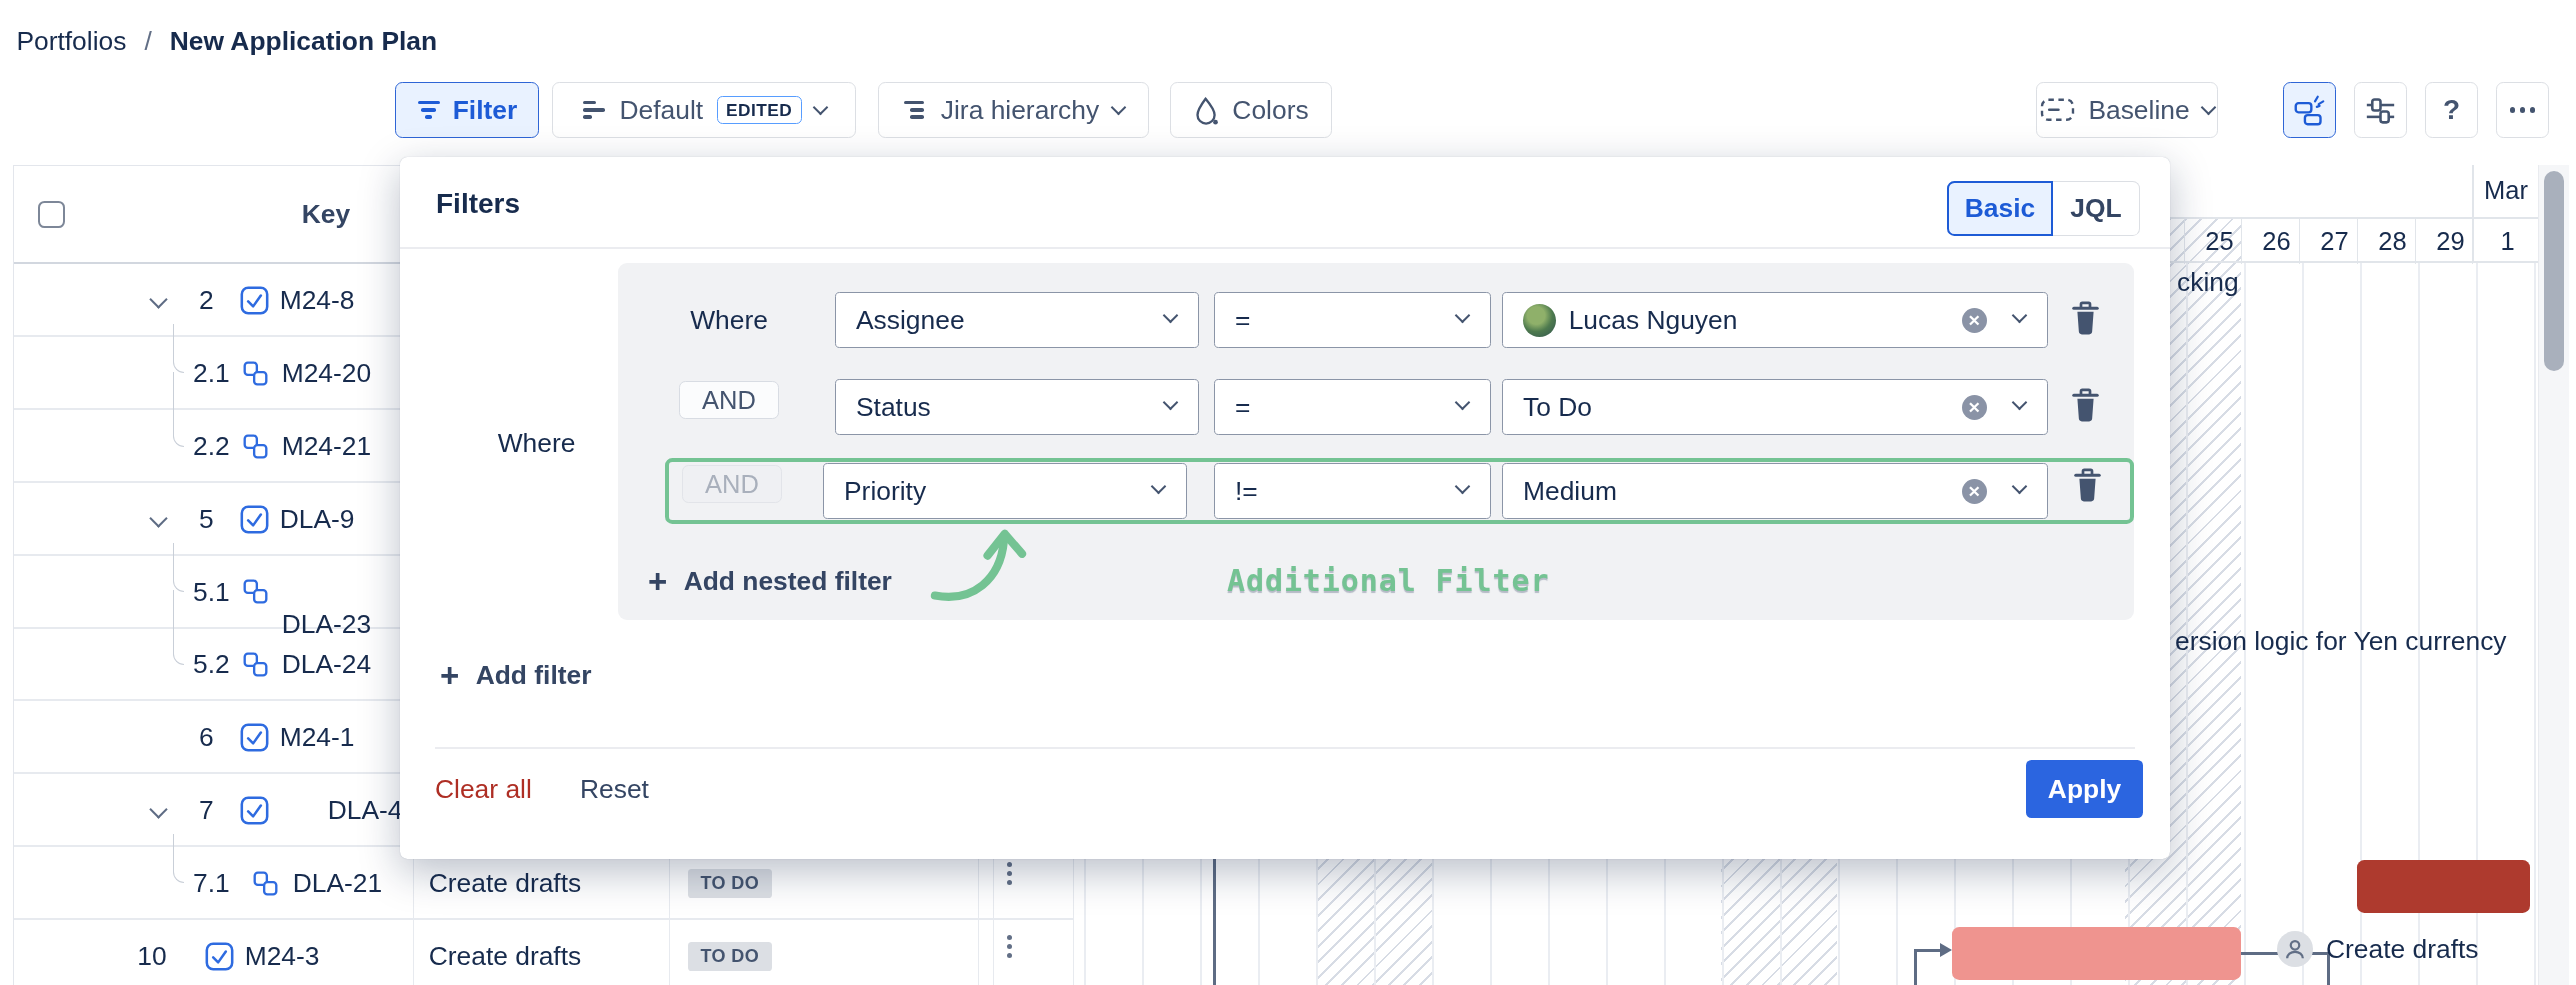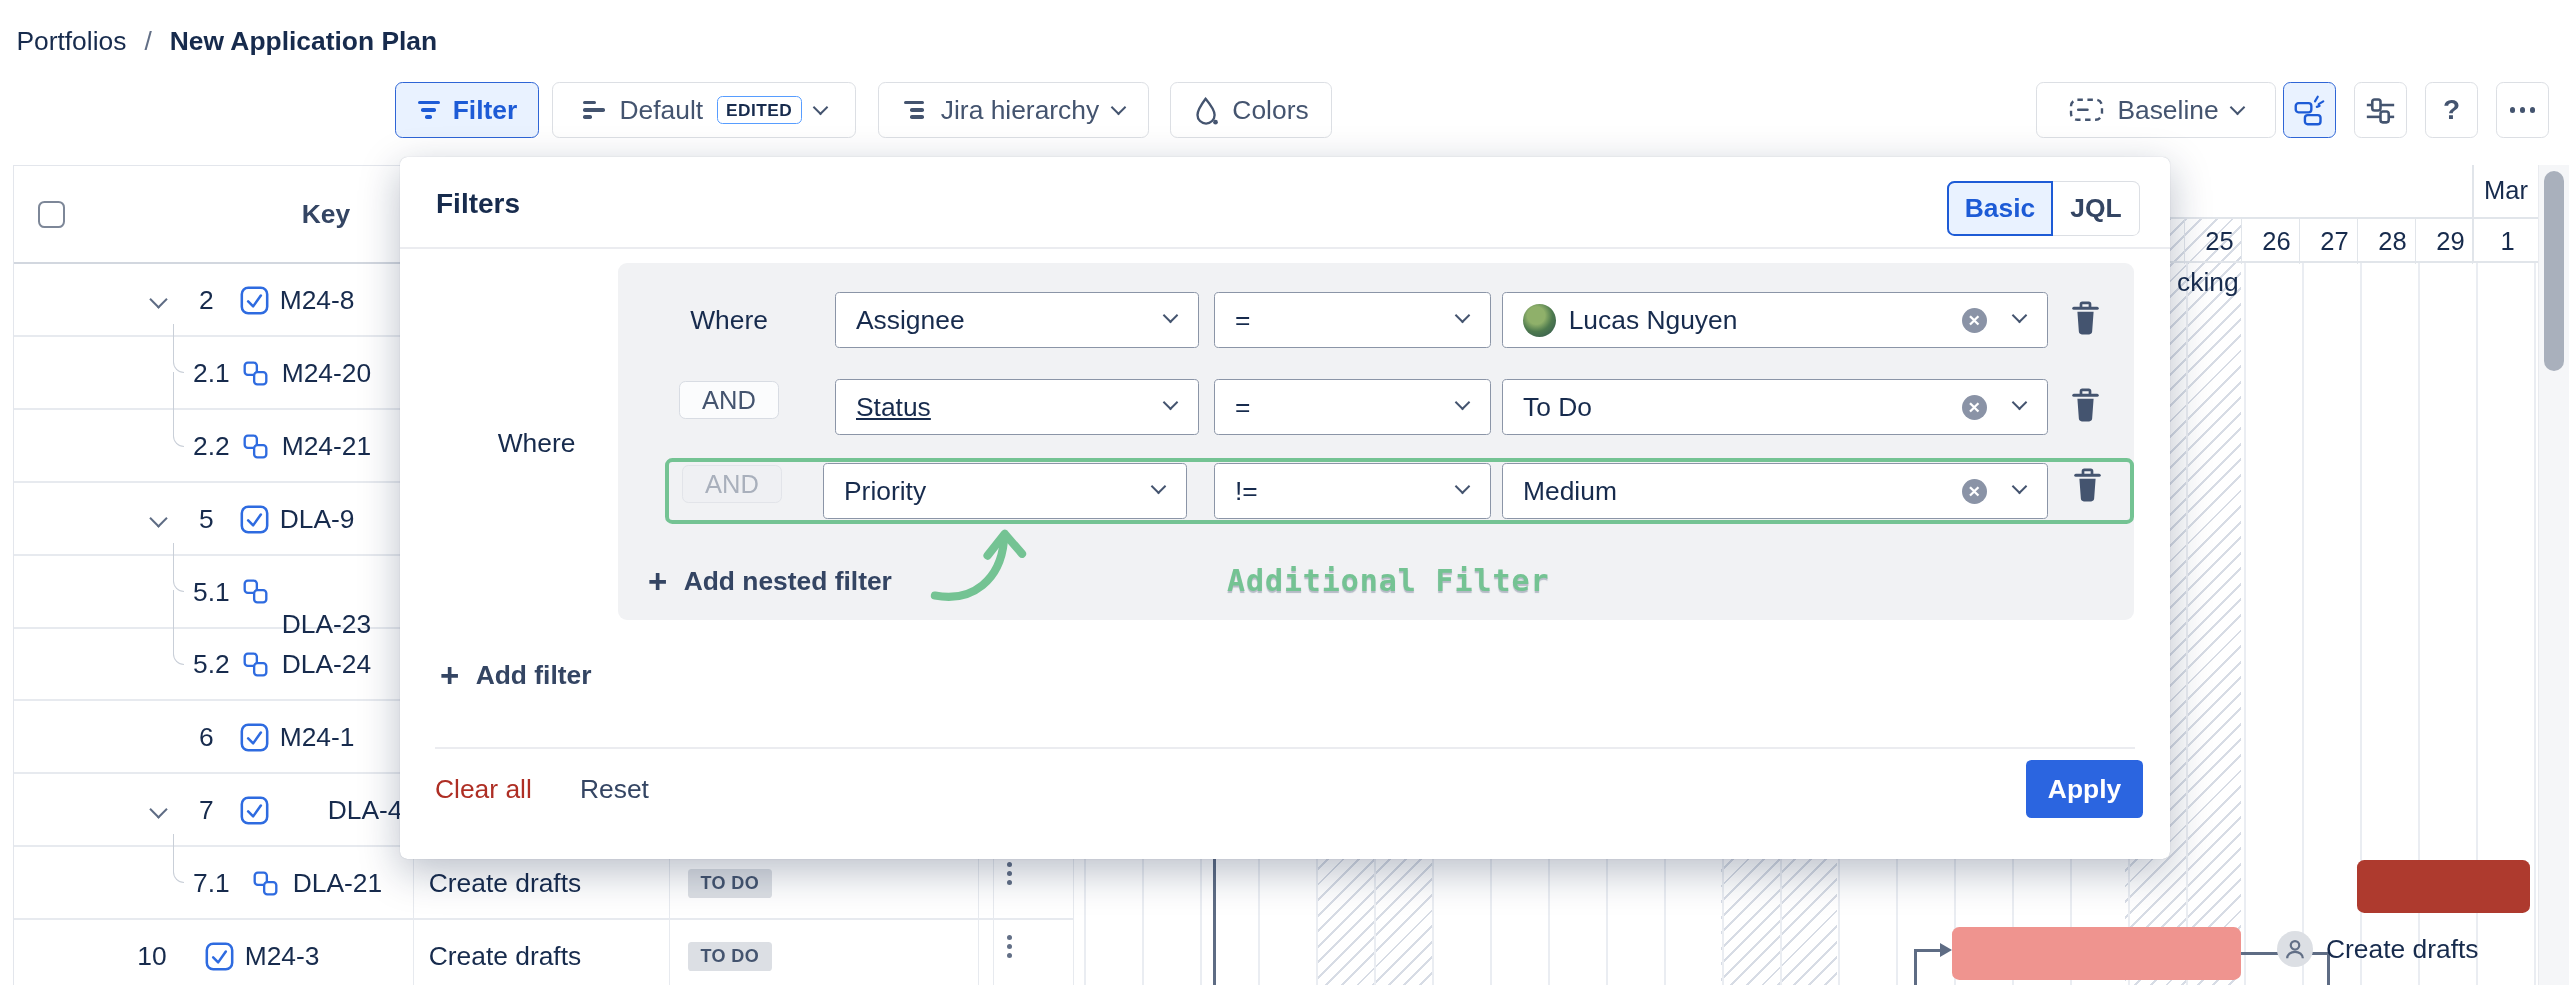--- a/index.html
+++ b/index.html
@@ -105,21 +105,21 @@
     <span style="display:inline-flex;">
       <svg width="27" height="29" viewBox="0 0 30 32">
           <path d="M14,3 C14,3 5,15 5,21 a9.5,9.5 0 0 0 19,0 C24,15 14,3 14,3 Z" fill="none" stroke="#44546F" stroke-width="2.6"></path>
           <circle cx="25" cy="29" r="2.6" fill="#44546F"></circle>
         </svg>
     </span>
     <span>Colors</span>
   </div>
 
 
-  <div class="tbtn" style="left:2036px;width:240px;gap:13.7px;">
+  <div class="tbtn" style="left:2036px;width:182px;gap:13.7px;">
     <span style="display:inline-flex;">
       <svg width="35" height="25.5" viewBox="0 0 38 28">
           <rect x="2" y="3" width="34" height="22" rx="7" fill="none" stroke="#44546F" stroke-width="2.6" stroke-dasharray="6 5"></rect>
           <line x1="10" y1="14" x2="20" y2="14" stroke="#44546F" stroke-width="3" stroke-linecap="round"></line>
         </svg>
     </span>
     <span>Baseline</span>
     <span class="chev"></span>
   </div>
 
@@ -174,20 +174,21 @@
     <div class="dayc" style="left:1340px;">29</div>
     <div class="dayc" style="left:1397px;">1</div>
 
     <div class="abs" style="left:0;top:98px;width:1465px;height:723px;
          background:repeating-linear-gradient(90deg,#EAEDF2 0 1.8px,rgba(255,255,255,0) 1.8px 58px);
          background-position-x:9px;"></div>
 
     <div class="abs" style="left:138px;top:54px;width:2.7px;height:767px;background:#5E6C84;"></div>
 
     <div class="abs" style="left:1102px;top:102px;font-size:26.4px;color:#172B4D;">cking</div>
+    <div class="abs" style="left:1100px;top:461px;font-size:26.4px;color:#172B4D;">ersion logic for Yen currency</div>
 
     <div class="gbar" style="left:1282px;top:695px;width:173px;background:#AE3A2E;"></div>
     <div class="gbar" style="left:877px;top:762px;width:289px;background:#EF948F;"></div>
 
     <div class="dep" style="left:839px;top:784px;width:2.7px;height:37px;"></div>
     <div class="dep" style="left:839px;top:784px;width:29px;height:2.7px;"></div>
     <div class="abs" style="left:865px;top:778px;width:0;height:0;border-left:12px solid #5E6C84;border-top:7.3px solid transparent;border-bottom:7.3px solid transparent;"></div>
     <div class="dep" style="left:1166px;top:787px;width:88px;height:2.7px;"></div>
     <div class="dep" style="left:1252px;top:787px;width:2.7px;height:34px;"></div>
 
@@ -376,21 +377,21 @@
         <svg width="29" height="36" viewBox="0 0 32 40">
             <path d="M11,7 V3.5 a1.5,1.5 0 0 1 1.5,-1.5 h7 a1.5,1.5 0 0 1 1.5,1.5 V7" fill="none" stroke="#44546F" stroke-width="3"></path>
             <line x1="3" y1="8" x2="29" y2="8" stroke="#44546F" stroke-width="3.4" stroke-linecap="round"></line>
             <path d="M7,12 L8.6,34 a3.4,3.4 0 0 0 3.4,3.1 h8 a3.4,3.4 0 0 0 3.4,-3.1 L25,12 Z" fill="#44546F"></path>
           </svg>
       </span>
     </div>
 
     <div>
       <div class="joinchip" style="left:279px;top:224px;">AND</div>
-      <div class="fselect" style="left:435px;top:222px;width:364px;text-decoration:underline;">
+      <div class="fselect" style="left:435px;top:222px;width:364px;">
         <span>Status</span>
         <span class="chev"></span>
       </div>
       <div class="fselect" style="left:814px;top:222px;width:277px;">
         <span>=</span>
         <span class="chev"></span>
       </div>
       <div class="fselect" style="left:1102px;top:222px;width:546px;">
         <span>To Do</span>
         <span class="clearx" style="right:60px;top:14.6px;">✕</span>

